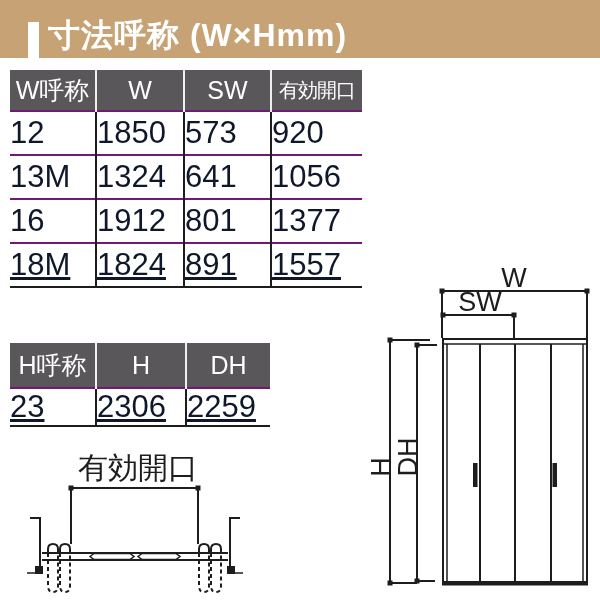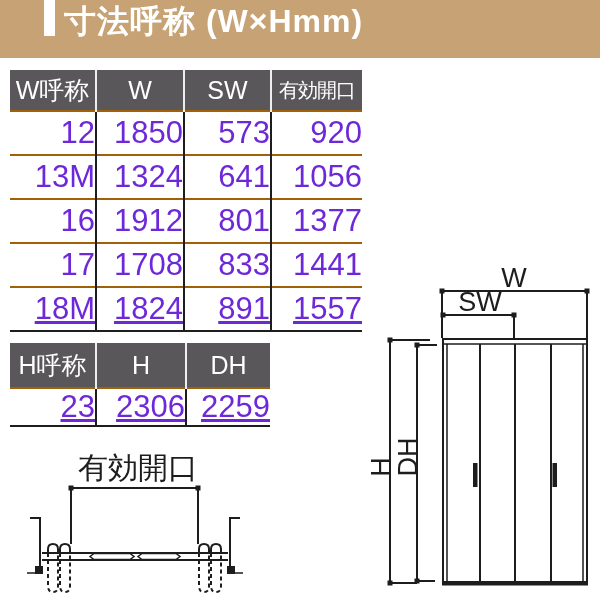--- a/index.html
+++ b/index.html
@@ -3,36 +3,36 @@
 <meta charset="utf-8">
 <style>
   html,body{margin:0;padding:0;}
   .screen{
     position:relative;width:600px;height:600px;background:#ffffff;
     font-family:"Liberation Sans","DejaVu Sans",sans-serif;overflow:hidden;
   }
   
   .band{
     position:absolute;left:0;top:0;width:600px;height:58px;
-    background:#c6a274;display:flex;align-items:flex-start;padding-left:44px;box-sizing:border-box;
+    background:#c6a274;display:flex;align-items:flex-end;padding-left:28px;box-sizing:border-box;
   }
   .band .marker{width:11px;height:36px;background:#ffffff;margin-right:9px;flex:0 0 auto;}
   .band .title{color:#ffffff;font-size:32px;font-weight:bold;letter-spacing:1px;white-space:nowrap;}
 
   
   table.dim{border-collapse:collapse;table-layout:fixed;position:absolute;}
   table.dim th{
     background:#595759;color:#ffffff;font-weight:normal;font-size:25px;
     text-align:center;padding:0;
   }
   table.dim th.small{font-size:20px;letter-spacing:-1px;}
   table.dim th + th{border-left:2px solid rgba(255,255,255,0.9);}
   table.dim td{
-    text-align:right;font-size:31px;color:#6d28d9;padding:0;background:#fff;
-    border-top:2px solid #a16207;
+    text-align:left;font-size:31px;color:#0f172a;padding:0;background:#fff;
+    border-top:2px solid #701a75;
   }
   table.dim td + td{border-left:2px solid #1d1d1d;}
   table.dim tbody tr:last-child td{border-bottom:2px solid #1d1d1d;text-decoration:underline;}
   #w-table{left:10px;top:70px;width:346px;}
   #w-table thead tr{height:41px;}
   #w-table tbody tr{height:44px;}
   #h-table{left:10px;top:343px;width:256px;}
   #h-table thead tr{height:45px;padding-left:47px;}
   #h-table tbody tr{height:36px;}
 
@@ -78,26 +78,20 @@
         <td>641</td>
         <td>1056</td>
       </tr>
       <tr>
         <td>16</td>
         <td>1912</td>
         <td>801</td>
         <td>1377</td>
       </tr>
       <tr>
-        <td>17</td>
-        <td>1708</td>
-        <td>833</td>
-        <td>1441</td>
-      </tr>
-      <tr>
         <td>18M</td>
         <td>1824</td>
         <td>891</td>
         <td>1557</td>
       </tr>
     </tbody>
   </table>
 
   <table class="dim" id="h-table">
     <thead>

